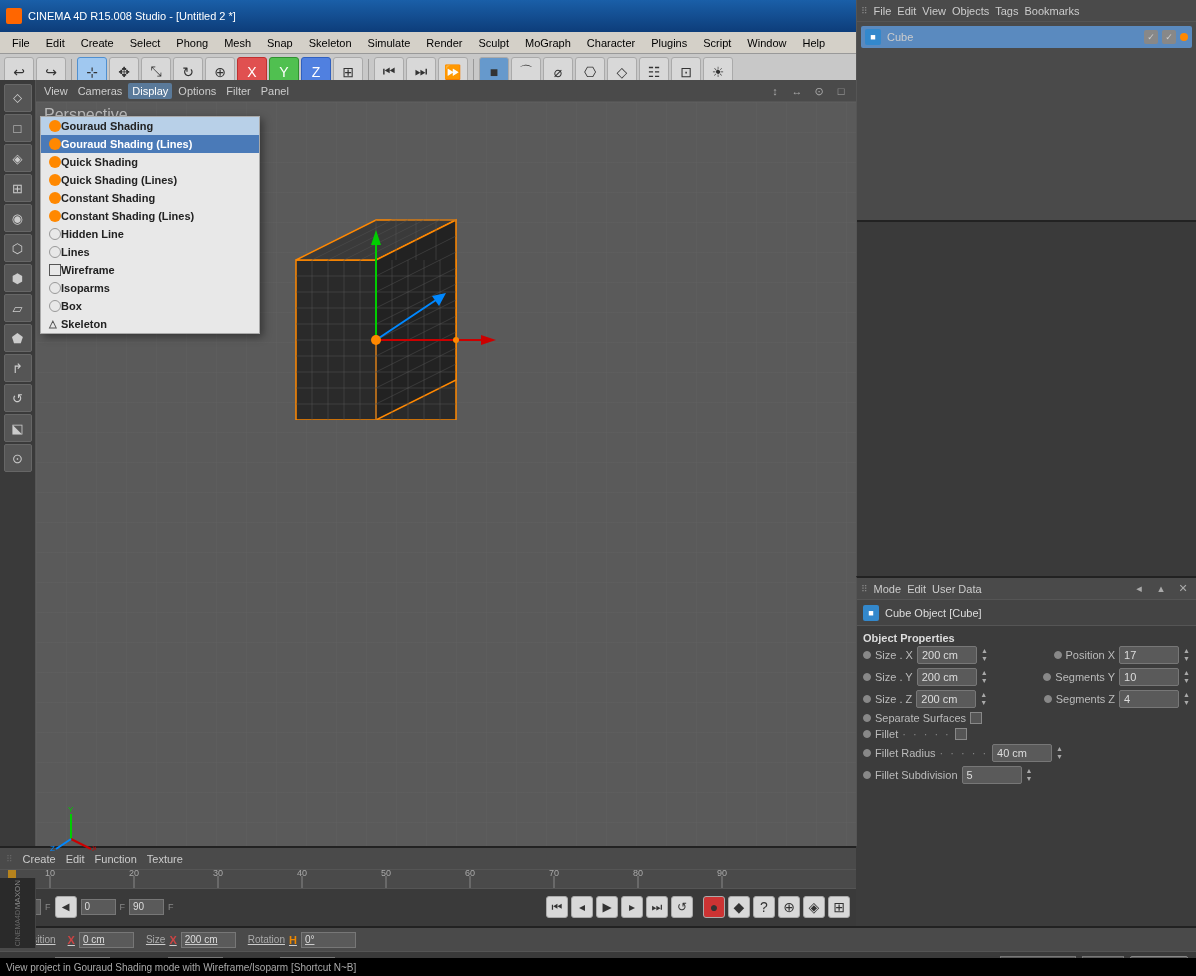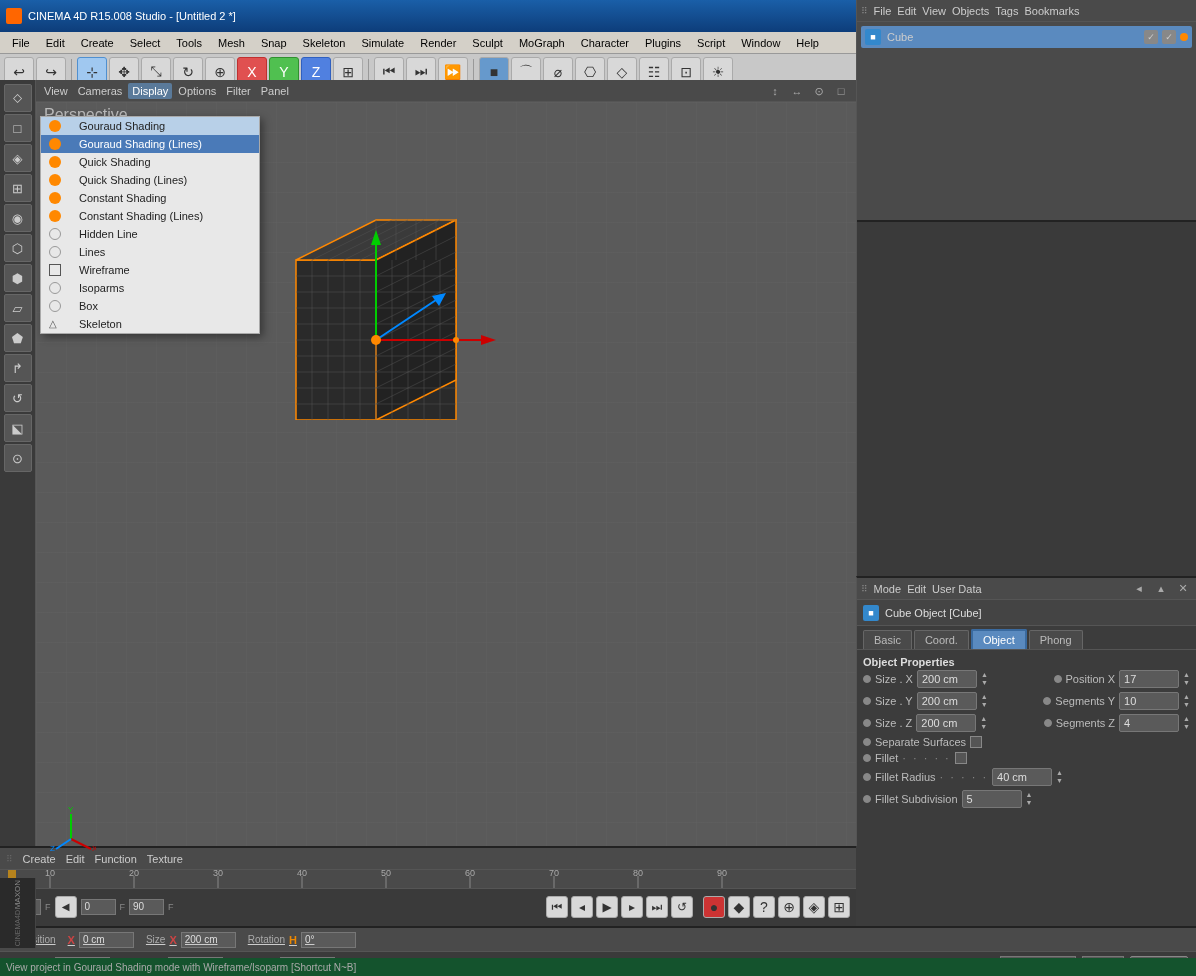--- a/index.html
+++ b/index.html
@@ -189,21 +189,22 @@
       z-index: 100;
       box-shadow: 3px 3px 8px rgba(0,0,0,0.4);
     }
     .display-menu-item {
       display: flex;
       align-items: center;
       padding: 3px 8px;
       font-size: 11px;
       color: #222;
       cursor: pointer;
-      gap: 18px;
+      gap: 0;
+      font-weight: bold;
     }
     .display-menu-item.selected { background: #b8d0e8; }
     .display-menu-item.highlighted { background: #4a7ab8; color: white; }
     .menu-dot {
       width: 12px; height: 12px;
       border-radius: 50%;
       background: #ff8800;
       flex-shrink: 0;
     }
     .menu-dot-empty {
@@ -504,21 +505,21 @@
       cursor: pointer;
       border-radius: 2px;
     }
 
     #status-bar {
       position: absolute;
       bottom: 0;
       left: 0;
       width: 100%;
       height: 18px;
-      background: #14532d;
+      background: #000000;
       display: flex;
       align-items: center;
       padding: 0 6px;
       font-size: 10px;
       color: #aaa;
     }
 
     
     .prop-checkbox {
       width: 12px; height: 12px;
@@ -552,21 +553,21 @@
     <div class="win-btn">□</div>
     <div class="win-btn">×</div>
   </div>
 </div>
 
 <div id="menu-bar">
   <span class="menu-item">File</span>
   <span class="menu-item">Edit</span>
   <span class="menu-item">Create</span>
   <span class="menu-item">Select</span>
-  <span class="menu-item">Tools</span>
+  <span class="menu-item">Phong</span>
   <span class="menu-item">Mesh</span>
   <span class="menu-item">Snap</span>
   <span class="menu-item">Skeleton</span>
   <span class="menu-item">Simulate</span>
   <span class="menu-item">Render</span>
   <span class="menu-item">Sculpt</span>
   <span class="menu-item">MoGraph</span>
   <span class="menu-item">Character</span>
   <span class="menu-item">Plugins</span>
   <span class="menu-item">Script</span>
@@ -800,26 +801,20 @@
     <span class="rp-toolbar-item">User Data</span>
     <div style="margin-left:auto;display:flex;gap:4px;">
       <span class="vp-icon-btn">◂</span>
       <span class="vp-icon-btn">▴</span>
       <span class="vp-icon-btn">✕</span>
     </div>
   </div>
   <div id="props-header">
     <div style="width:16px;height:16px;background:#3388cc;border-radius:2px;display:flex;align-items:center;justify-content:center;font-size:9px;color:white;">■</div>
     <span>Cube Object [Cube]</span>
-  </div>
-  <div id="props-tabs">
-    <div class="props-tab">Basic</div>
-    <div class="props-tab">Coord.</div>
-    <div class="props-tab active">Object</div>
-    <div class="props-tab">Phong</div>
   </div>
   <div id="props-content">
     <div id="props-title">Object Properties</div>
 
     <div class="prop-row">
       <div class="prop-radio"></div>
       <span class="prop-label">Size . X</span>
       <input class="prop-input" type="text" value="200 cm" style="">
       <div class="prop-arrows">
         <span class="prop-arrow">▲</span>

